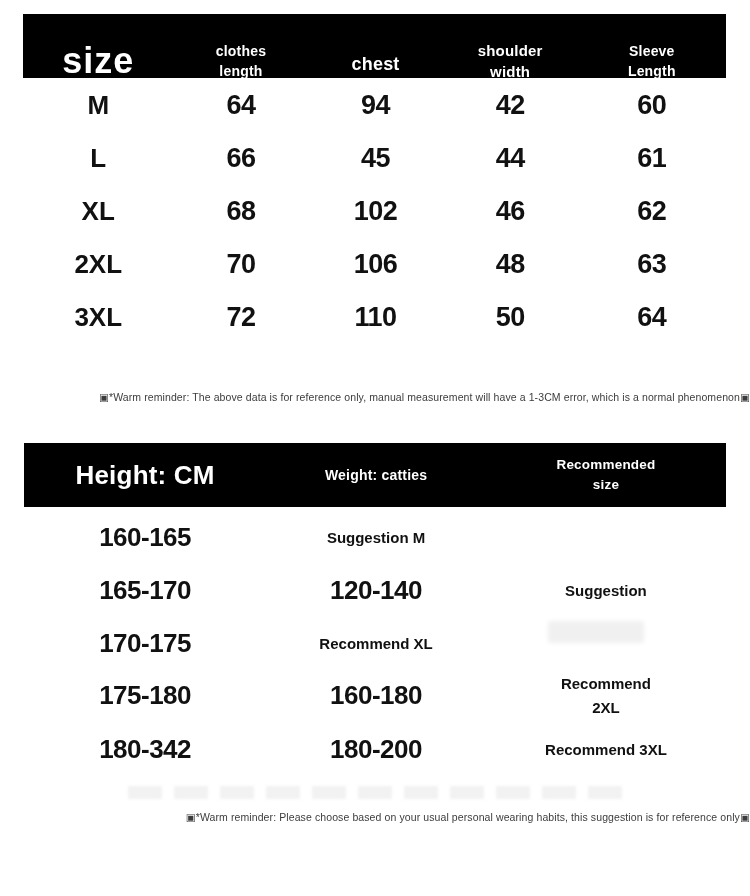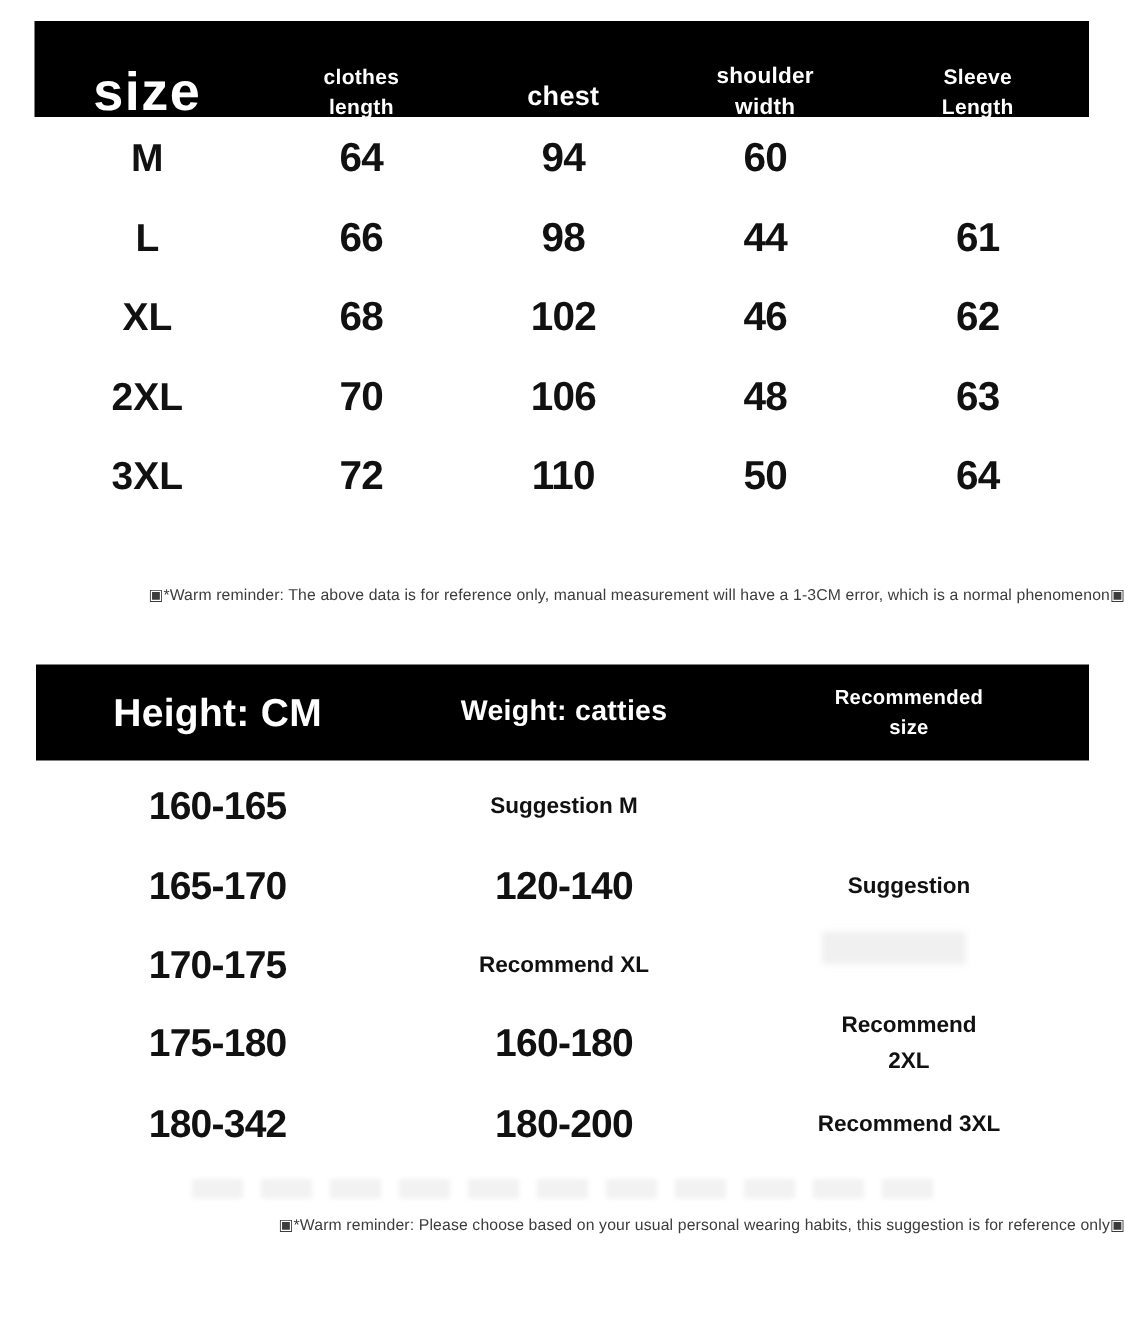--- a/index.html
+++ b/index.html
@@ -27,21 +27,21 @@
     text-align:center;
     white-space:pre-line;
     font-weight:bold;
     letter-spacing:0.2px;
   }
   .h-size{font-size:36px;letter-spacing:1px;}
   .h-14{font-size:14px;line-height:1.45;}
   .h-12{font-size:18px;line-height:1.6;margin-top:36px;}
   .h-15{font-size:15px;line-height:1.4;}
   .h-height{font-size:26px;}
-  .h-weight{font-size:19px;}
+  .h-weight{font-size:14px;}
   .h-rec{font-size:13.5px;line-height:1.5;}
 
   
   .trow{
     position:absolute;
     display:grid;
     align-items:center;
     height:53px;
   }
   .t1row{left:23px;width:703px;
@@ -102,26 +102,27 @@
     <div class="hcell h-15">shoulder
 width</div>
     <div class="hcell h-14">Sleeve
 Length</div>
   </div>
 
   <div class="trow t1row" style="top:79px">
     <div class="cell c0">M</div>
     <div class="cell cn">64</div>
     <div class="cell cn">94</div>
+    <div class="cell cn">42</div>
     <div class="cell cn">60</div>
   </div>
   <div class="trow t1row" style="top:132px">
     <div class="cell c0">L</div>
     <div class="cell cn">66</div>
-    <div class="cell cn">98</div>
+    <div class="cell cn">45</div>
     <div class="cell cn">44</div>
     <div class="cell cn">61</div>
   </div>
   <div class="trow t1row" style="top:185px">
     <div class="cell c0">XL</div>
     <div class="cell cn">68</div>
     <div class="cell cn">102</div>
     <div class="cell cn">46</div>
     <div class="cell cn">62</div>
   </div>

